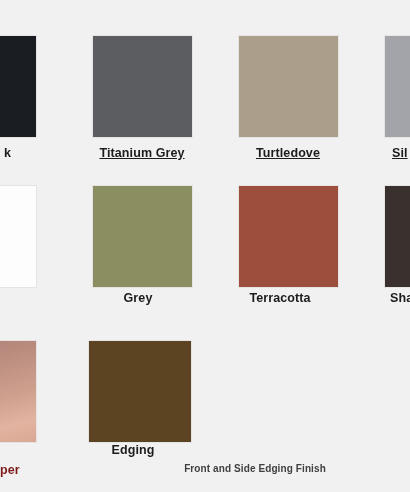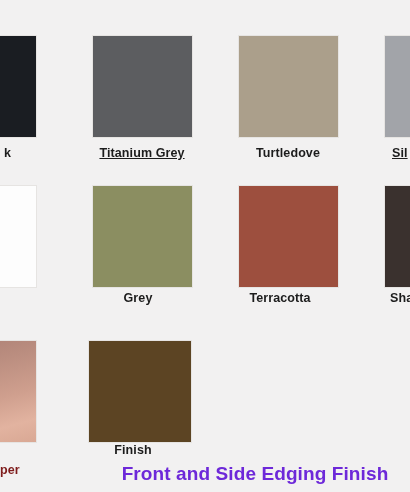--- a/index.html
+++ b/index.html
@@ -27,23 +27,23 @@
     color:#1c1c1c;
     letter-spacing:.1px;
     white-space:nowrap;
     line-height:1;
   }
   .lbl.center{transform:translateX(-50%);}
 
   
   #caption{
     position:absolute;
-    font-size:19px;
+    font-size:10px;
     font-weight:bold;
-    color:#6d28d9;
+    color:#404040;
     white-space:nowrap;
     line-height:1;
     letter-spacing:.1px;
     transform:translateX(-50%);
     padding-left:30px;
   }
 </style>
 </head>
 <body style="background: rgb(242, 241, 241);">
 
@@ -51,21 +51,21 @@
     <div class="cell">
       <div class="sw" style="left: -64px; top: 35px; width: 101px; height: 103px; background: rgb(26, 29, 34); border-color: rgb(230, 228, 226);"></div>
       <div class="lbl" style="left: 4px; top: 147px; color: rgb(28, 28, 28);">k</div>
     </div>
     <div class="cell">
       <div class="sw" style="left: 92px; top: 35px; width: 101px; height: 103px; background: rgb(92, 93, 96); border-color: rgb(230, 228, 226);"></div>
       <div class="lbl center" style="left: 142px; top: 147px; color: rgb(28, 28, 28); text-decoration: underline;">Titanium Grey</div>
     </div>
     <div class="cell">
       <div class="sw" style="left: 238px; top: 35px; width: 101px; height: 103px; background: rgb(171, 159, 139); border-color: rgb(230, 228, 226);"></div>
-      <div class="lbl center" style="left: 288px; top: 147px; color: rgb(28, 28, 28);">Turtledove</div>
+      <div class="lbl center" style="left: 288px; top: 147px; color: rgb(28, 28, 28); text-decoration: underline;">Turtledove</div>
     </div>
     <div class="cell">
       <div class="sw" style="left: 384px; top: 35px; width: 101px; height: 103px; background: rgb(162, 164, 169); border-color: rgb(230, 228, 226);"></div>
       <div class="lbl" style="left: 392px; top: 147px; color: rgb(28, 28, 28); text-decoration: underline;">Sil</div>
     </div>
     <div class="cell">
       <div class="sw" style="left: -64px; top: 185px; width: 101px; height: 103px; background: rgb(253, 253, 253); border-color: rgb(230, 228, 226);"></div>
       <div class="lbl" style="left: 4px; top: 292px; color: rgb(28, 28, 28);"></div>
     </div>
     <div class="cell">
@@ -79,17 +79,17 @@
     <div class="cell">
       <div class="sw" style="left: 384px; top: 185px; width: 101px; height: 103px; background: rgb(58, 49, 46); border-color: rgb(230, 228, 226);"></div>
       <div class="lbl" style="left: 390px; top: 292px; color: rgb(28, 28, 28);">Sha</div>
     </div>
     <div class="cell">
       <div class="sw" style="left: -64px; top: 340px; width: 101px; height: 103px; background: linear-gradient(165deg, rgb(171, 127, 116) 0%, rgb(187, 142, 128) 28%, rgb(207, 159, 142) 58%, rgb(226, 179, 160) 82%, rgb(217, 168, 148) 100%); border-color: rgb(230, 228, 226);"></div>
       <div class="lbl" style="left: 0px; top: 464px; color: #7f1d1d;">per</div>
     </div>
     <div class="cell">
       <div class="sw" style="left: 88px; top: 340px; width: 104px; height: 103px; background: rgb(92, 68, 35); border-color: rgb(230, 228, 226);"></div>
-      <div class="lbl center" style="left: 133px; top: 444px; color: rgb(28, 28, 28);">Finish</div>
+      <div class="lbl center" style="left: 133px; top: 444px; color: rgb(28, 28, 28);">Edging</div>
     </div>
   </div>
 
 <div id="caption" style="left: 240px; top: 464px;">Front and Side Edging Finish</div>
 
 </body></html>

